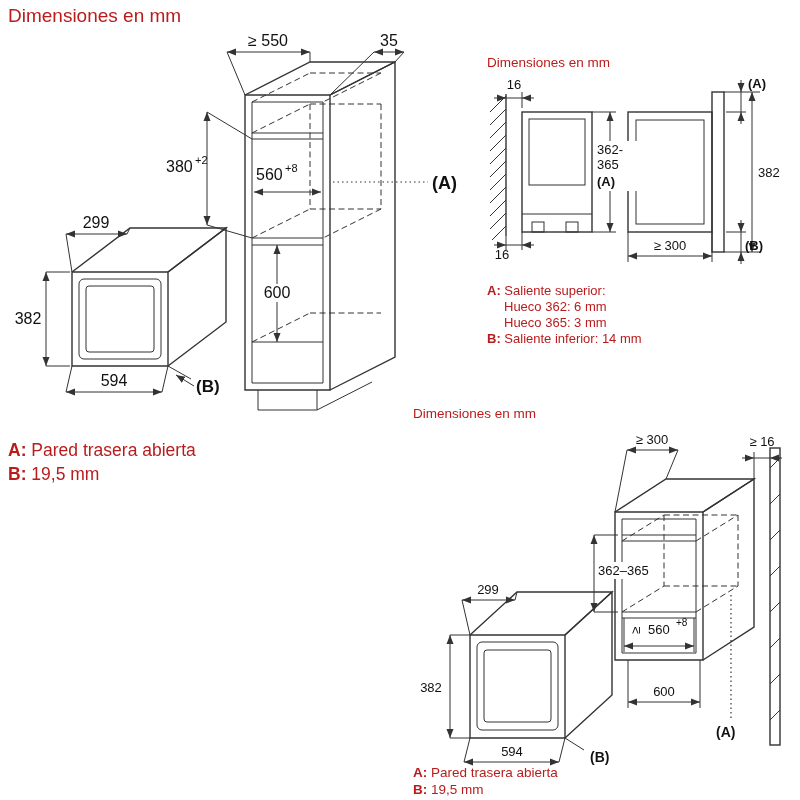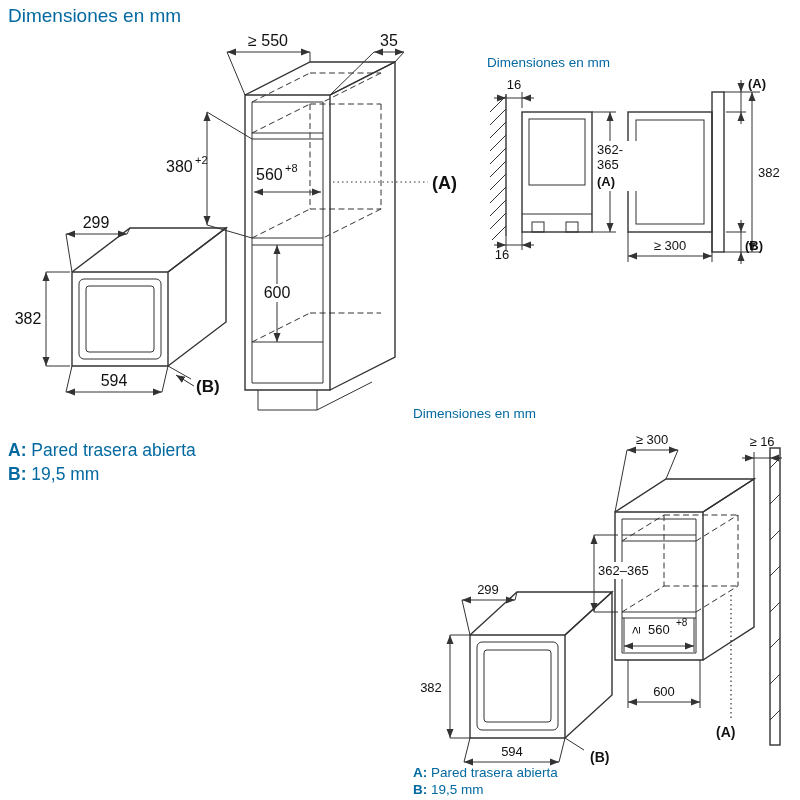--- a/index.html
+++ b/index.html
@@ -1,17 +1,17 @@
 <!DOCTYPE html>
 <html><head>
 <meta charset="utf-8">
 <style>
   html,body{margin:0;padding:0;background:#fff;}
   .stage{position:relative;width:800px;height:800px;background:#fff;overflow:hidden;
-         font-family:"Liberation Sans",sans-serif;color:#0369a1;}
+         font-family:"Liberation Sans",sans-serif;color:#b91c1c;}
   .hl{position:absolute;white-space:nowrap;}
   #t-main{left:8px;top:5px;font-size:19px;}
   #t-sec{left:487px;top:55px;font-size:13.5px;}
   #t-bot{left:413px;top:406px;font-size:13.5px;}
   #n-main{left:8px;top:438px;font-size:17.5px;line-height:24px;}
   #n-sec{left:487px;top:283px;font-size:13px;line-height:16px;}
   #n-bot{left:413px;top:764px;font-size:13.5px;line-height:17px;}
   .ind{padding-left:17px;}
   svg{position:absolute;left:0;top:0;}
   .o{fill:none;stroke:#333;stroke-width:1.4;}
@@ -191,19 +191,25 @@
         <text class="bb2" x="590" y="762">(B)</text>
       </g>
     </g>
   </svg>
 
   <div class="hl" id="n-main">
     <div><b>A:</b> <span>Pared trasera abierta</span></div>
     <div><b>B:</b> <span>19,5 mm</span></div>
   </div>
 
+  <div class="hl" id="n-sec">
+    <div><b>A:</b> <span>Saliente superior:</span></div>
+    <div class="ind">Hueco 362: 6 mm</div>
+    <div class="ind">Hueco 365: 3 mm</div>
+    <div><b>B:</b> <span>Saliente inferior: 14 mm</span></div>
+  </div>
 
   <div class="hl" id="n-bot">
     <div><b>A:</b> <span>Pared trasera abierta</span></div>
     <div><b>B:</b> <span>19,5 mm</span></div>
   </div>
 
 </div>
 
 </body></html>

